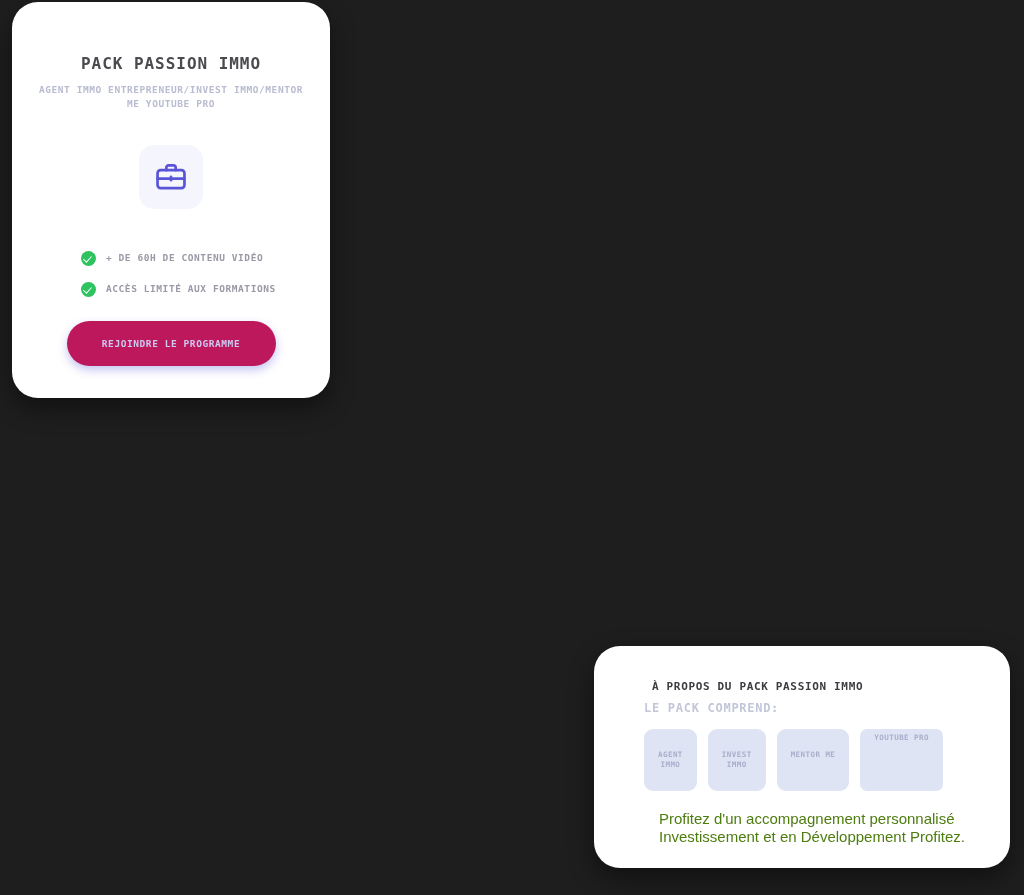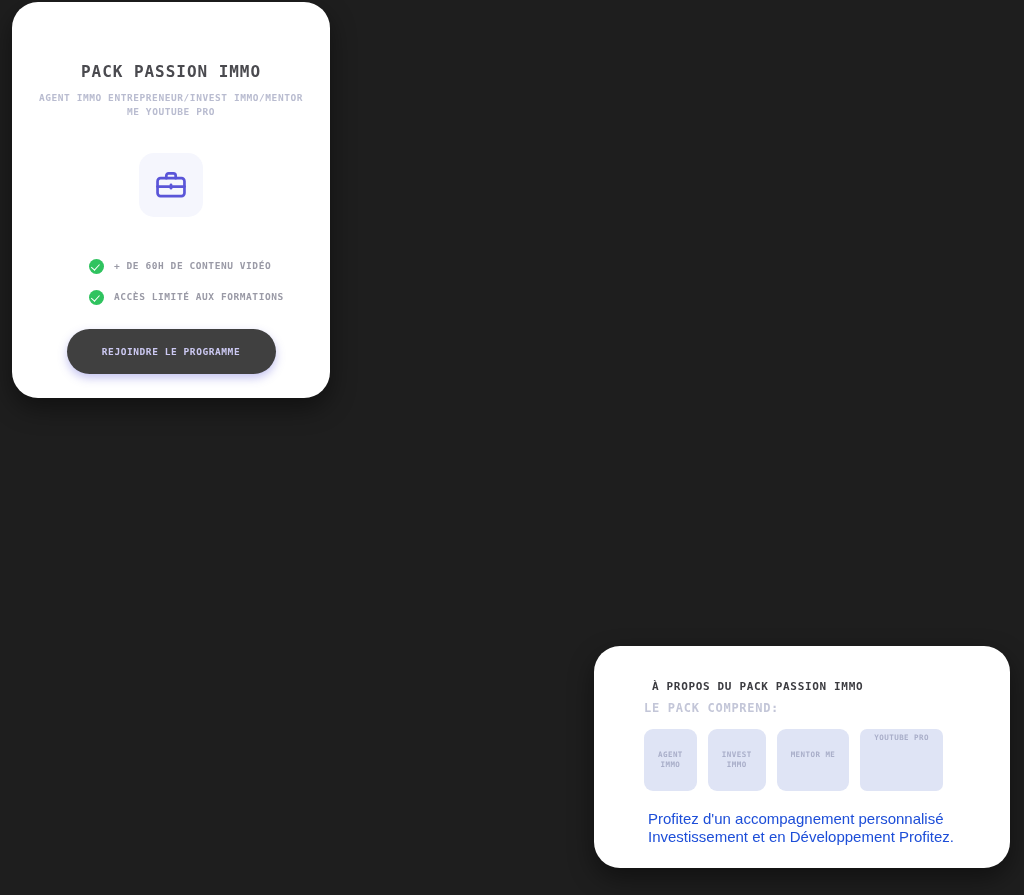--- a/index.html
+++ b/index.html
@@ -31,21 +31,21 @@
     letter-spacing: 0.06em;
     text-transform: uppercase;
   }
 
   
   #offer-card {
     left: 12px;
     top: 2px;
     width: 318px;
     height: 396px;
-    padding: 16px;
+    padding: 8px;
   }
   #offer-card .inner {
     padding: 44px 6px 0 6px;
     text-align: center;
   }
   .offer-title {
     font-size: 16px;
     font-weight: bold;
     color: #4a4a4f;
     margin: 0;
@@ -112,21 +112,21 @@
   .cta-wrap {
     display: flex;
     justify-content: center;
     margin-top: 24px;
   }
   .cta-button {
     width: 209px;
     height: 45px;
     border: none;
     border-radius: 23px;
-    background: #404040;
+    background: #be185d;
     color: #ccc9f2;
     font-size: 9.5px;
     font-weight: bold;
     cursor: pointer;
     box-shadow: 0 4px 10px rgba(90,85,216,0.35);
     display: flex;
     align-items: center;
     justify-content: center;
     padding: 0;
     text-align: center;
@@ -178,22 +178,22 @@
     box-sizing: border-box;
     cursor: pointer;
   }
   .chip-row .chip.wrap-left {
     margin-right: auto;
     padding: 4px 14px;
     border-radius: 7px;
   }
 
   .about-paragraph {
-    margin: 19px 0 0 4px;
-    color: #1d4ed8;
+    margin: 19px 0 0 15px;
+    color: #4d7c0f;
     line-height: 1.22;
   }
   .para-line {
     display: block;
   }
   .para-line.plain {
     font-family: "Liberation Sans", sans-serif;
     font-size: 15px;
     letter-spacing: 0;
     text-transform: none;

